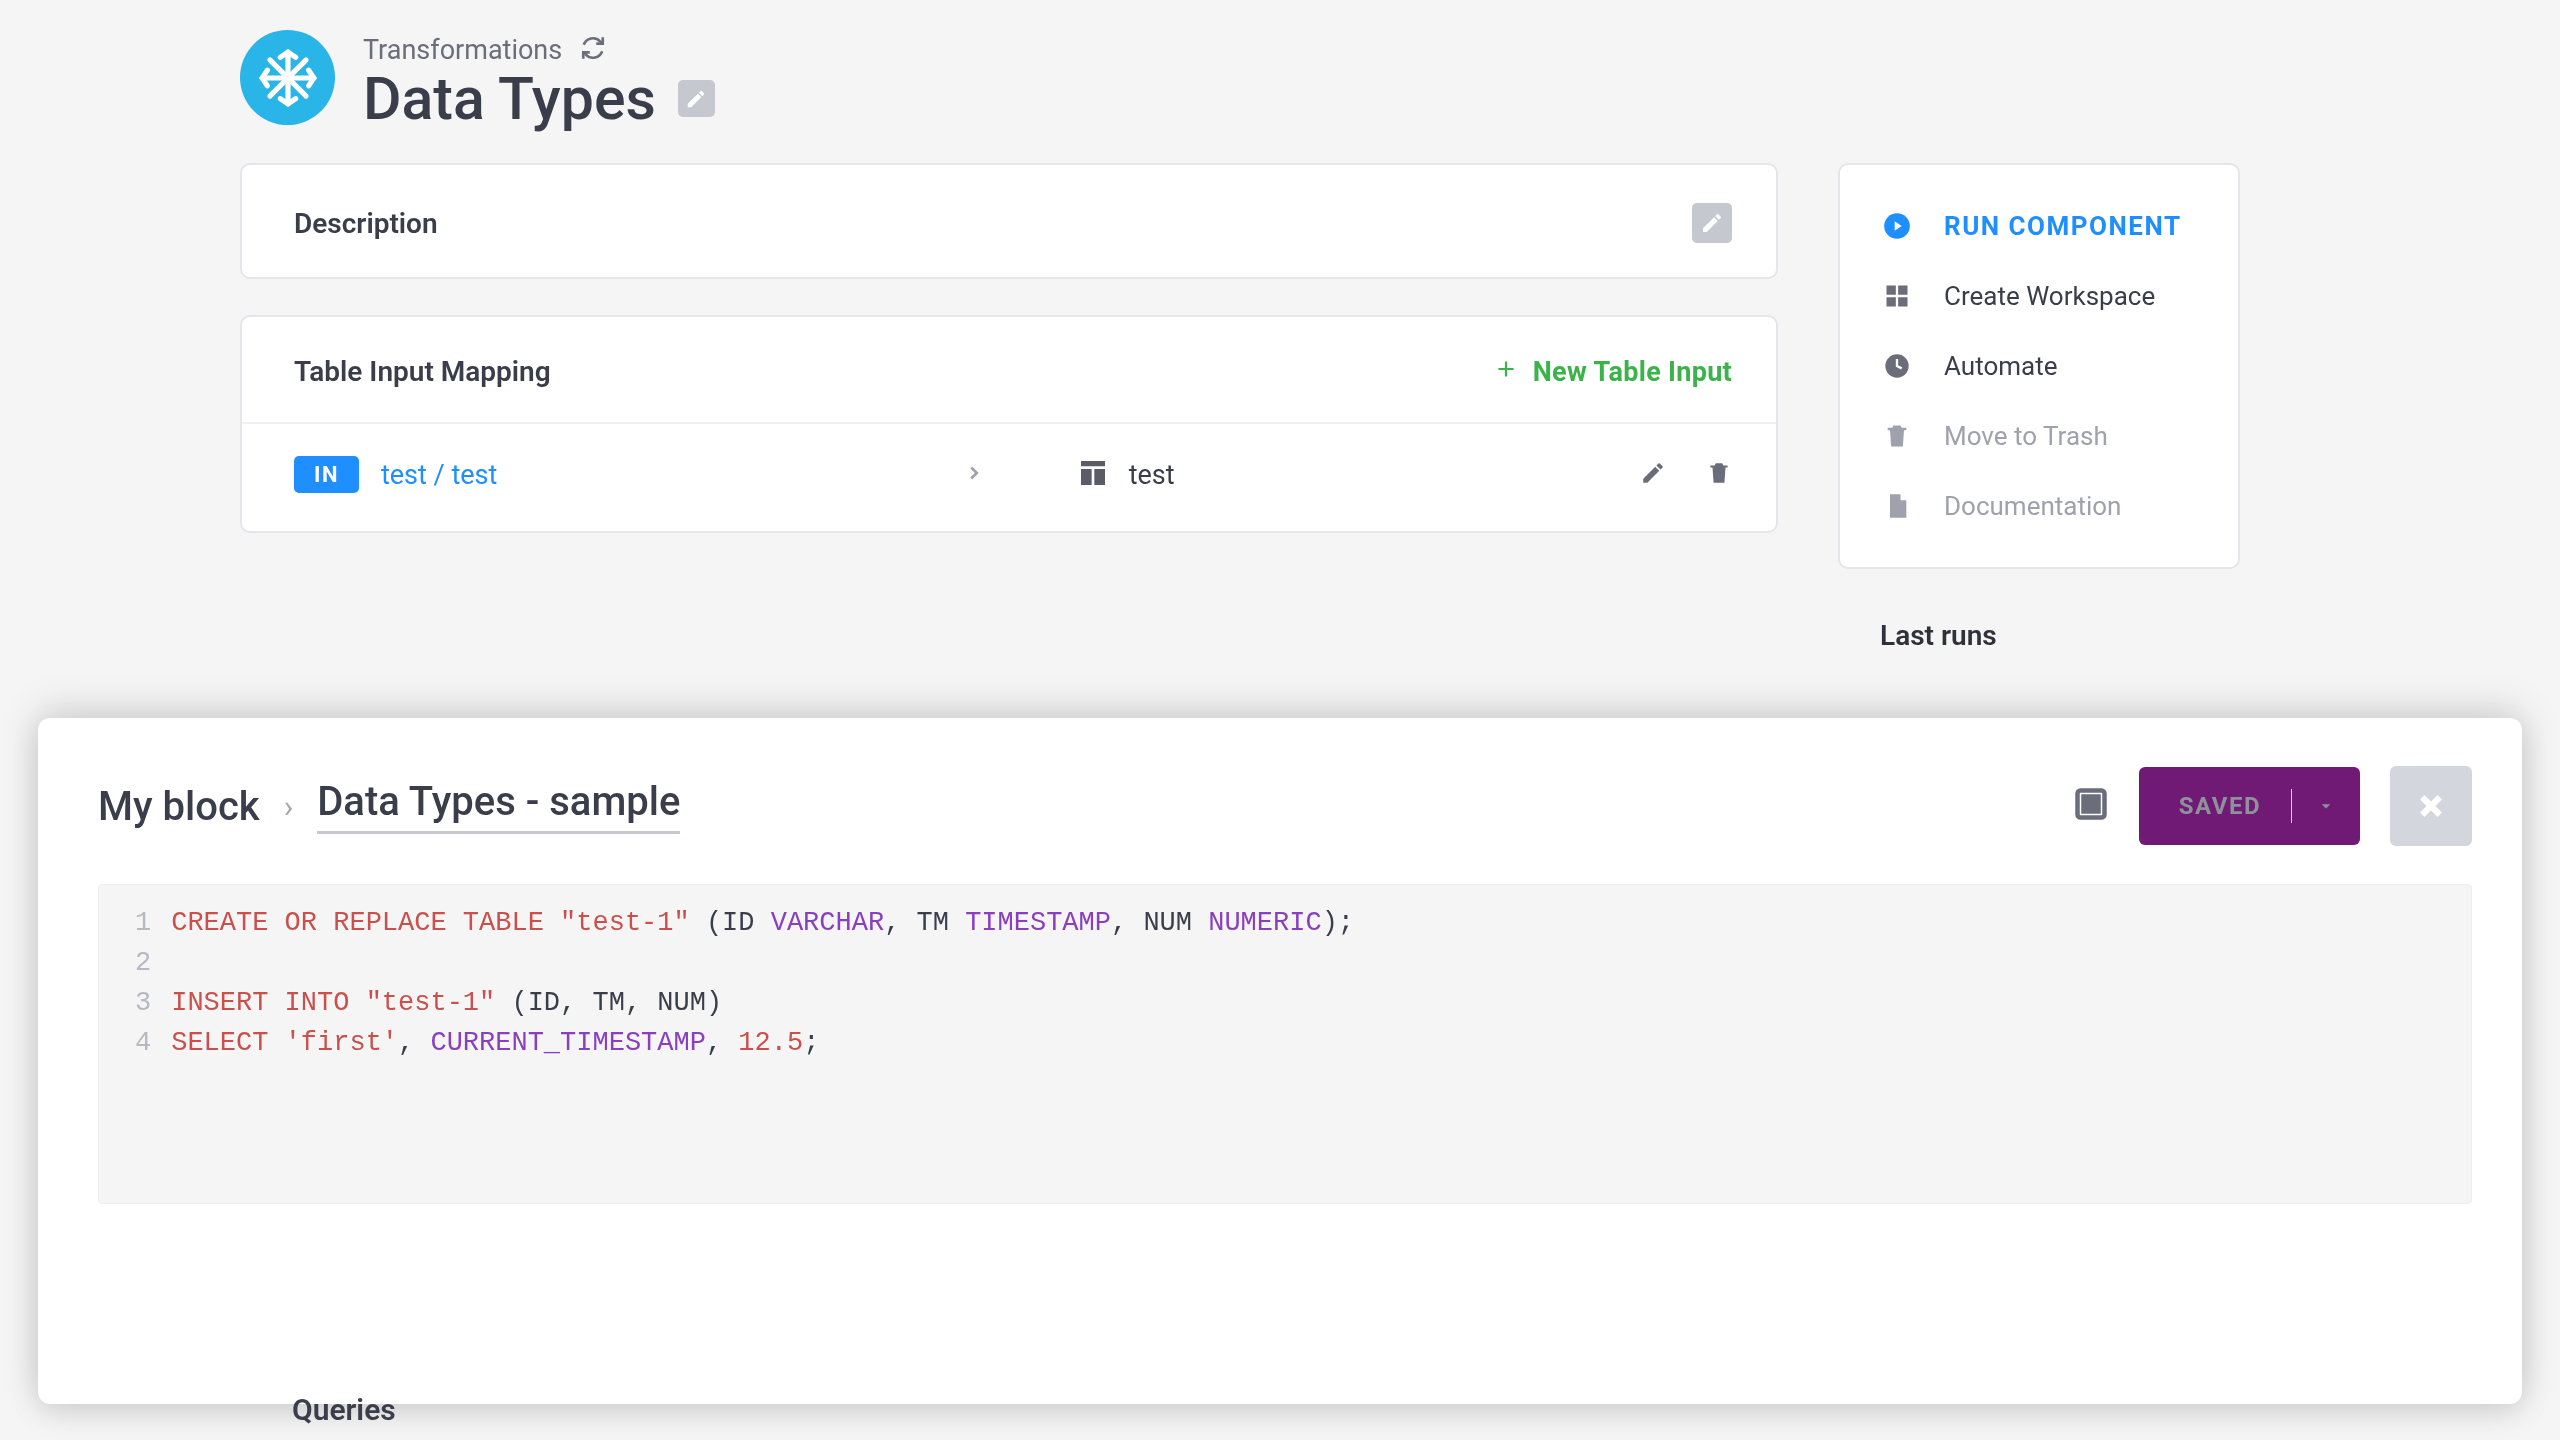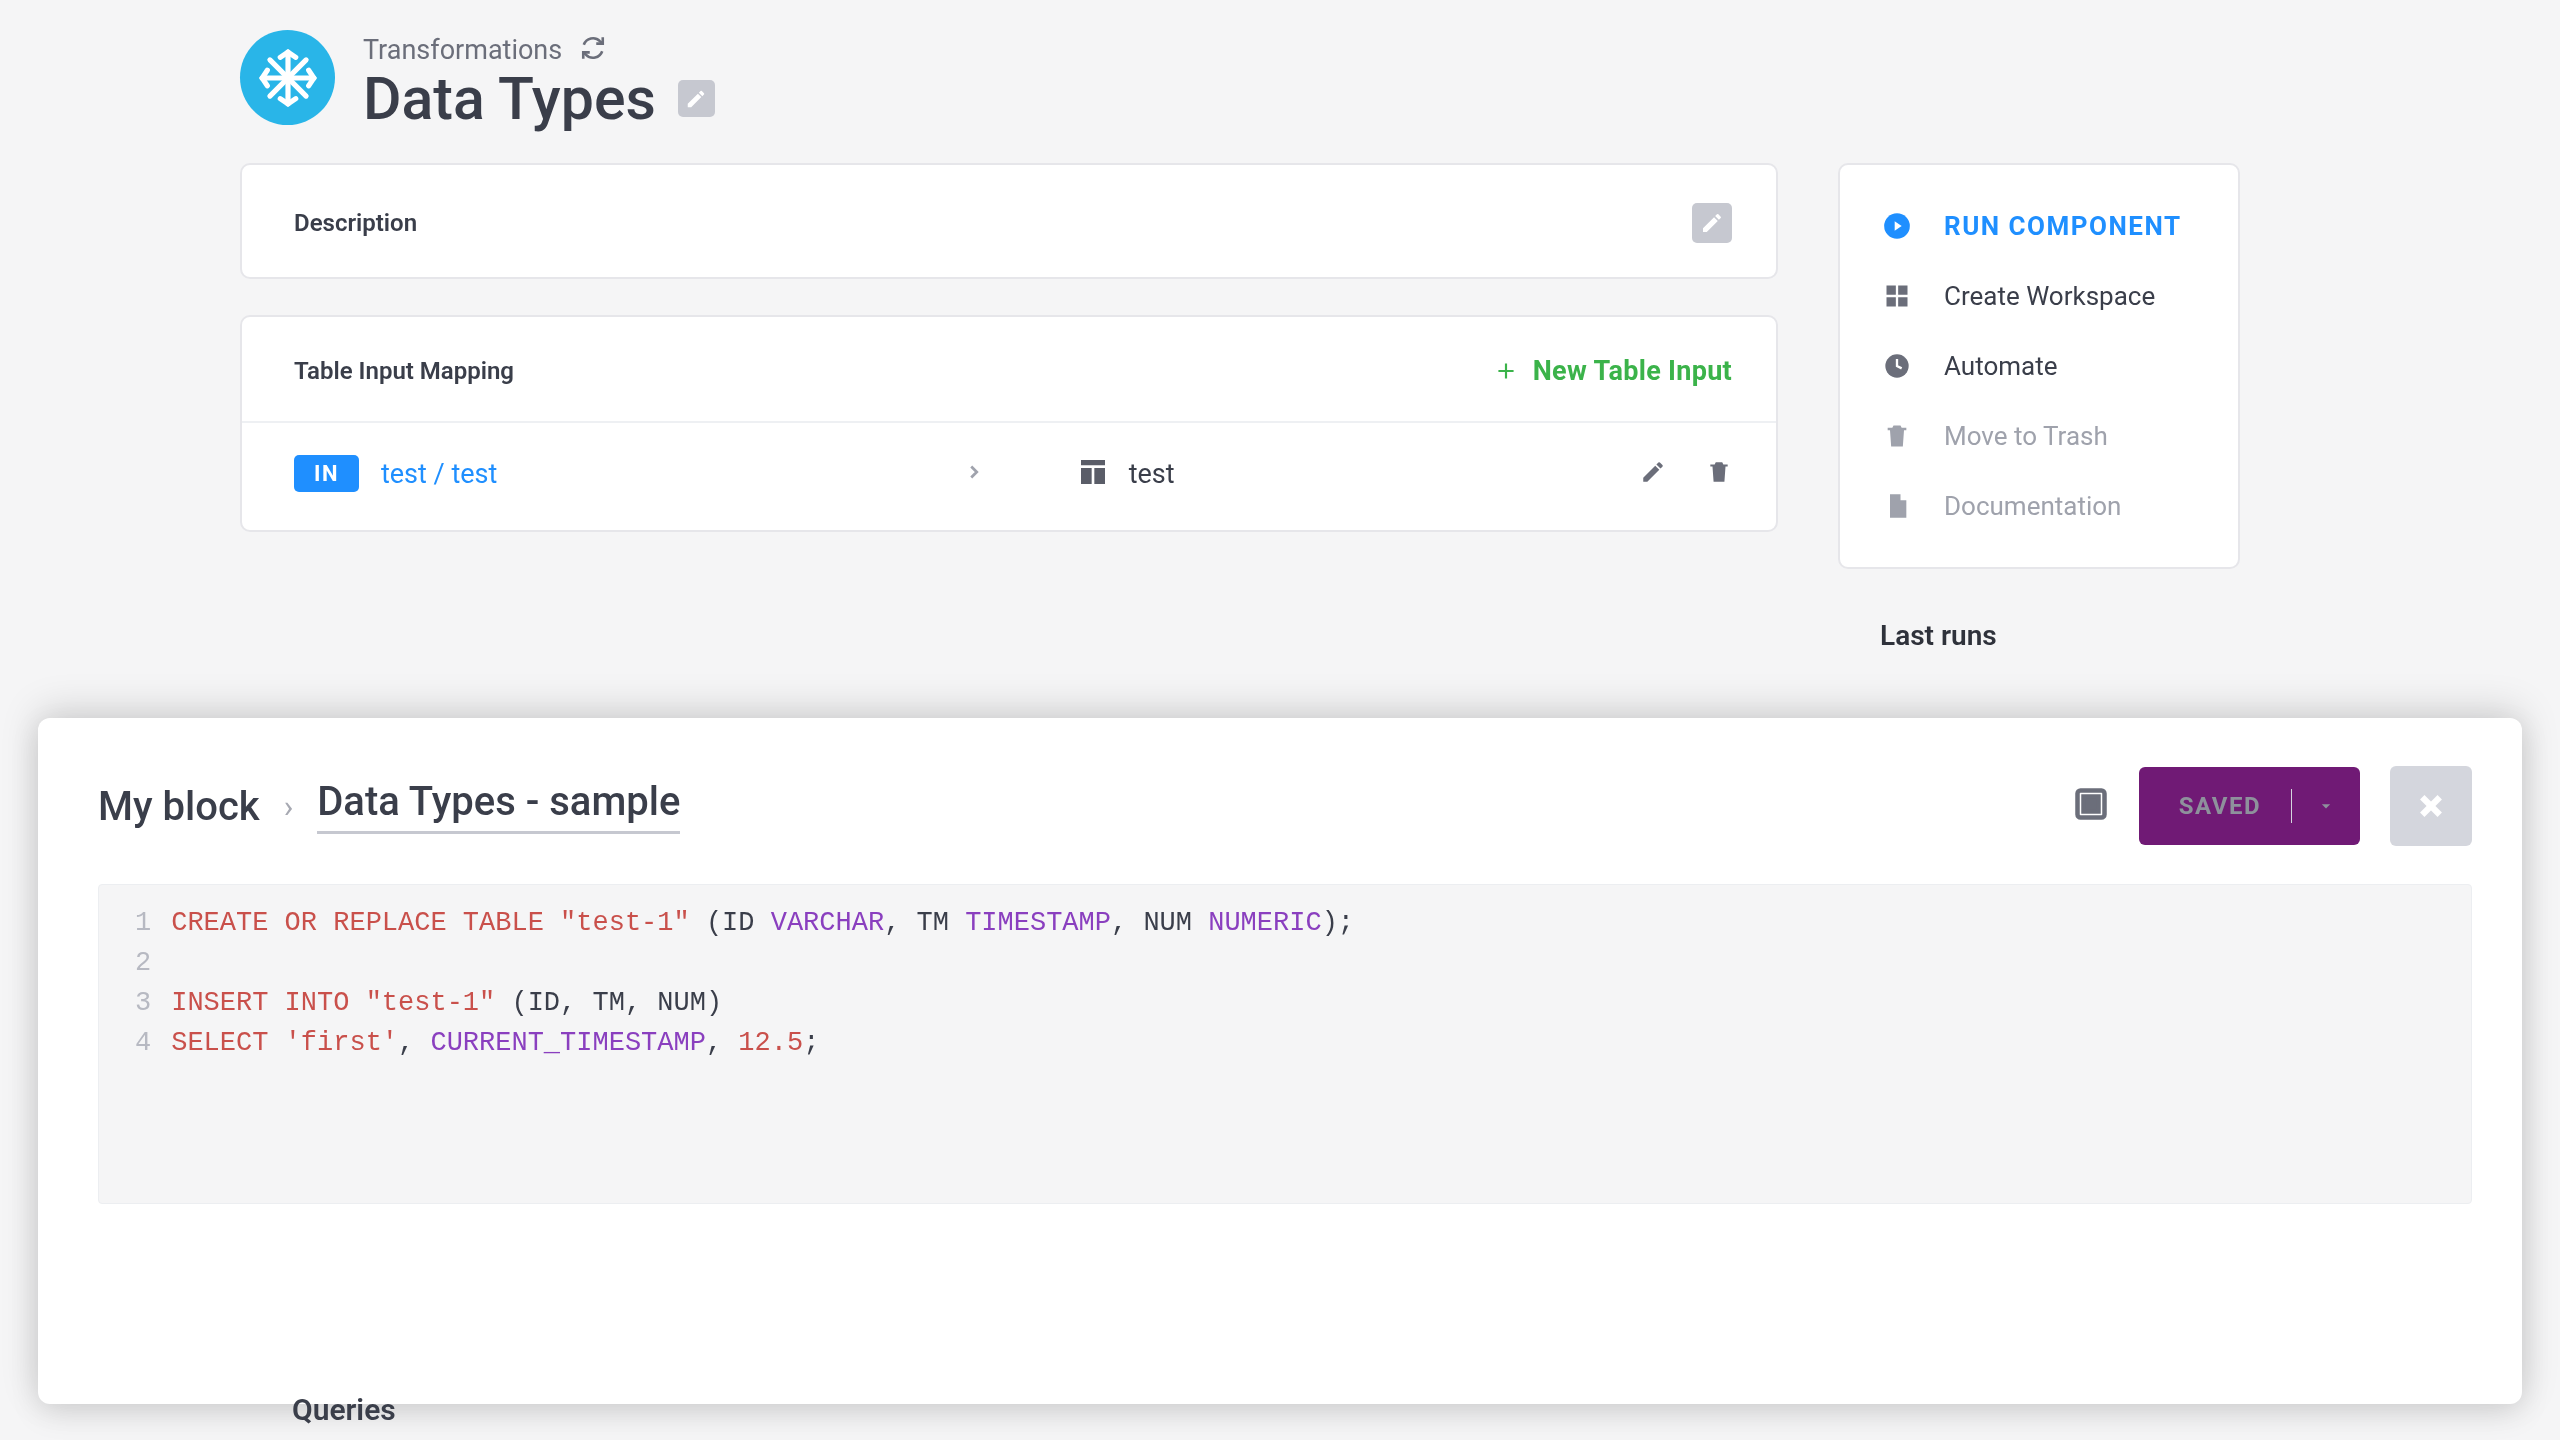--- a/index.html
+++ b/index.html
@@ -33,28 +33,28 @@
 
   .content-row { display: flex; gap: 60px; padding: 30px 0 0 240px; }
   .main-col { width: 1538px; }
   .side-col { width: 402px; }
 
   .card {
     background: #fff; border: 2px solid #e6e6ea; border-radius: 10px;
     margin-bottom: 36px;
   }
   .card-head { display: flex; align-items: center; justify-content: space-between; padding: 38px 44px 34px 52px; }
-  .card-title { font-size: 24px; font-weight: 600; color: #3a3e4a; }
+  .card-title { font-size: 28px; font-weight: 600; color: #3a3e4a; }
   .desc-edit {
     width: 40px; height: 40px; background: #c6c8d0; border-radius: 5px;
     display: flex; align-items: center; justify-content: center;
   }
   .desc-edit svg { width: 24px; height: 24px; fill: #fff; }
 
-  .new-table-btn { display: flex; align-items: center; gap: 14px; color: #3bb34a; font-weight: 700; font-size: 27px; cursor: pointer; letter-spacing: 0.3px; }
+  .new-table-btn { display: flex; gap: 14px; color: #3bb34a; font-weight: 700; font-size: 27px; cursor: pointer; letter-spacing: 0.3px; }
   .new-table-btn svg { width: 26px; height: 26px; }
 
   .mapping-row {
     display: flex; align-items: center; padding: 32px 44px 38px 52px;
     border-top: 2px solid #eef0f3;
   }
   .in-badge {
     background: #1f8fff; color: #fff; font-size: 22px; font-weight: 700;
     padding: 6px 20px 6px 20px; border-radius: 5px; letter-spacing: 1.5px; margin-right: 22px;
   }

